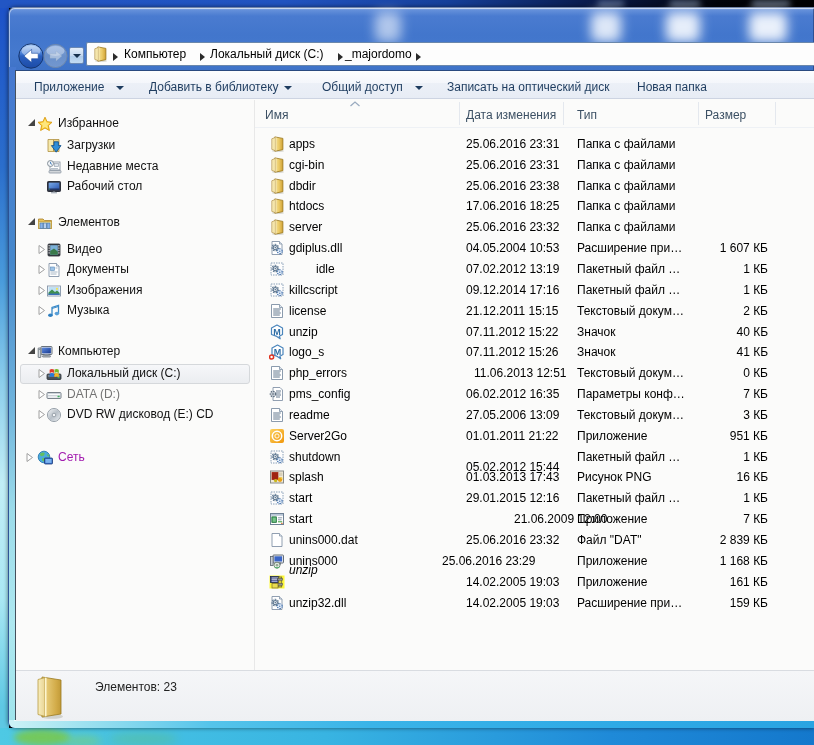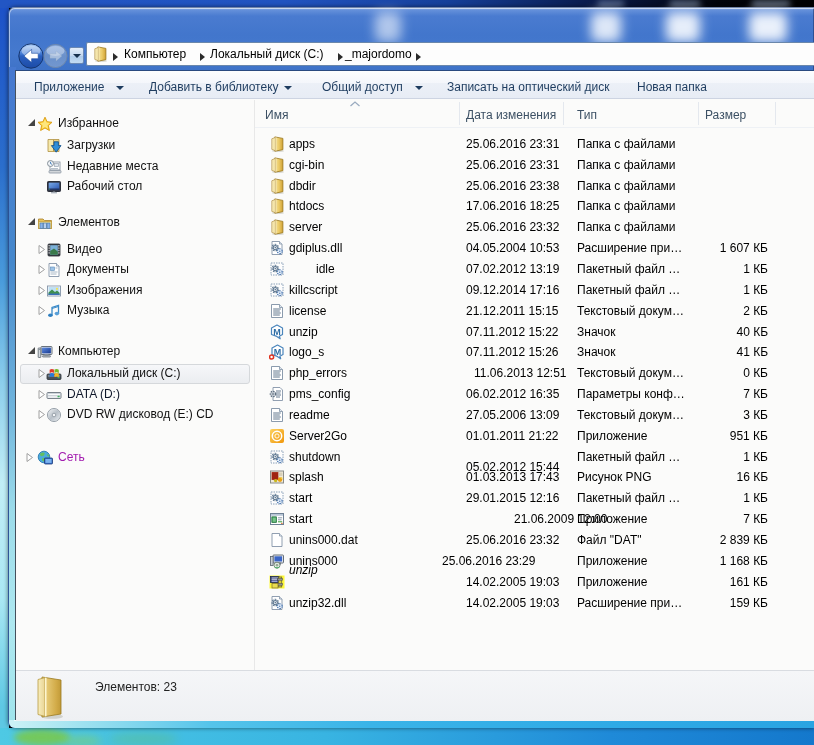--- a/index.html
+++ b/index.html
@@ -237,21 +237,21 @@
         </svg></div>
       <div class="txt" style="left:51px;top:295px;color:#111;">Локальный диск (C:)</div>
       <div class="abs" style="left:21px;top:316px;width:16px;height:16px;"><svg width="16" height="16" viewBox="0 0 16 16">
           <path d="M2 3.5 L7.5 7.5 L2 11.5 Z" fill="#ffffff" stroke="#a0a0a0" stroke-width="1"></path>
         </svg></div>
       <div class="abs" style="left:30px;top:316px;width:16px;height:16px;"><svg width="16" height="16" viewBox="0 0 16 16">
           <rect x="1" y="5.5" width="14" height="6" rx="1" fill="#e8ebee" stroke="#6a747e" stroke-width="0.9"></rect>
           <rect x="1.8" y="6.3" width="12.4" height="2.2" fill="#f8fafb" stroke="#aab4be" stroke-width="0.5"></rect>
           <rect x="11.5" y="8.8" width="2.2" height="1.5" rx="0.4" fill="#3fae5f"></rect>
         </svg></div>
-      <div class="txt" style="left:51px;top:316px;color:#0f172a;">DATA (D:)</div>
+      <div class="txt" style="left:51px;top:316px;color:#737373;">DATA (D:)</div>
       <div class="abs" style="left:21px;top:336px;width:16px;height:16px;"><svg width="16" height="16" viewBox="0 0 16 16">
           <path d="M2 3.5 L7.5 7.5 L2 11.5 Z" fill="#ffffff" stroke="#a0a0a0" stroke-width="1"></path>
         </svg></div>
       <div class="abs" style="left:30px;top:336px;width:16px;height:16px;"><svg width="16" height="16" viewBox="0 0 16 16">
           <circle cx="8" cy="8" r="6.5" fill="#d8dce0" stroke="#8a949e" stroke-width="0.9"></circle>
           <circle cx="8" cy="8" r="6" fill="url(#dvd)"></circle>
           <defs>
             <linearGradient id="dvd" x1="0" y1="0" x2="1" y2="1">
               <stop offset="0" stop-color="#f0f2f4"></stop>
               <stop offset="0.5" stop-color="#b8c0c8"></stop>

